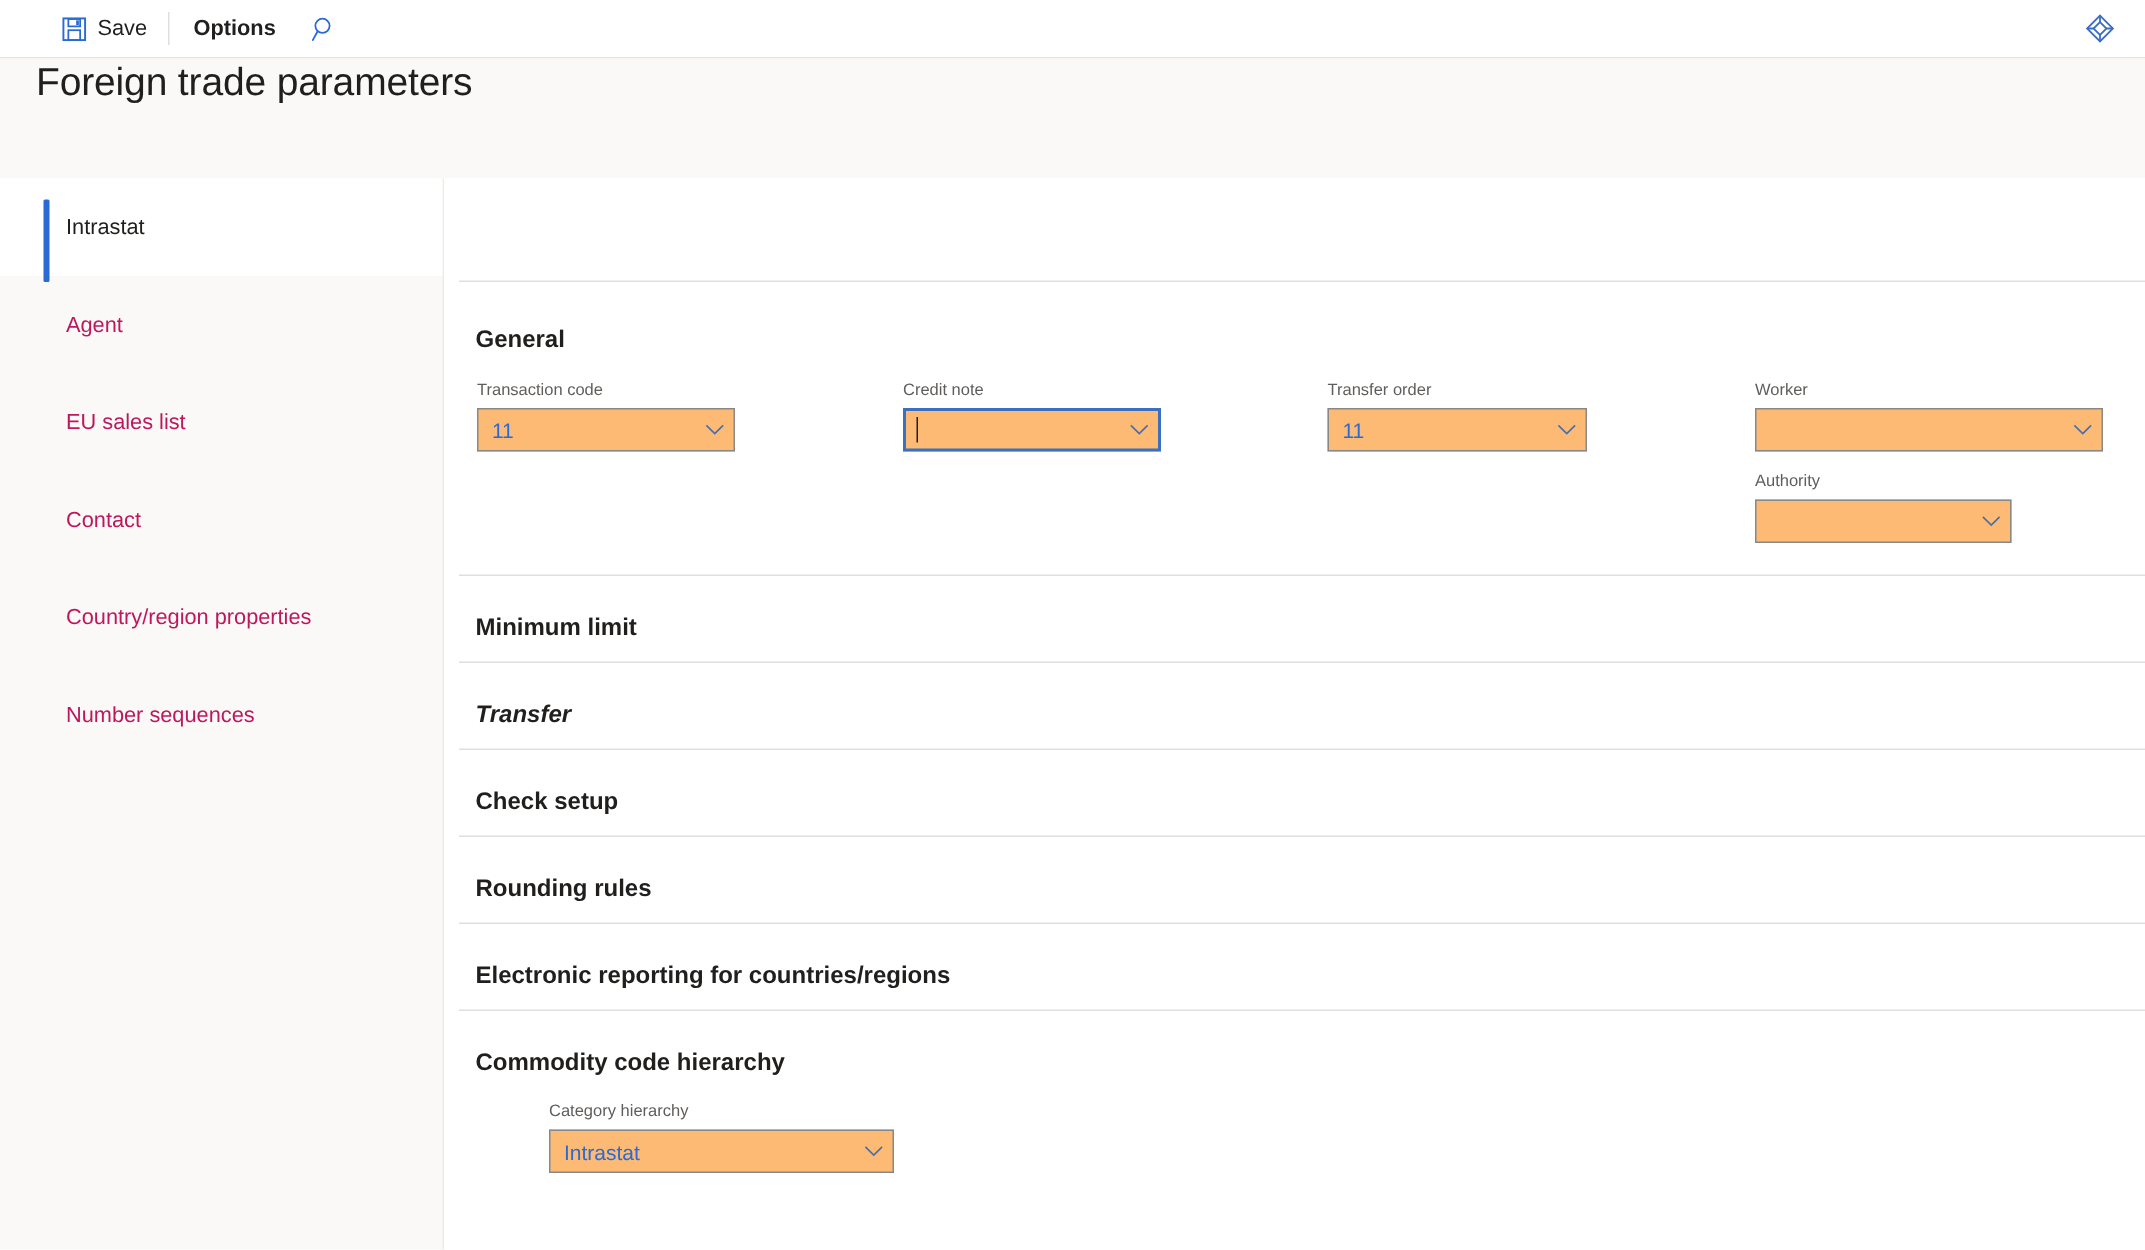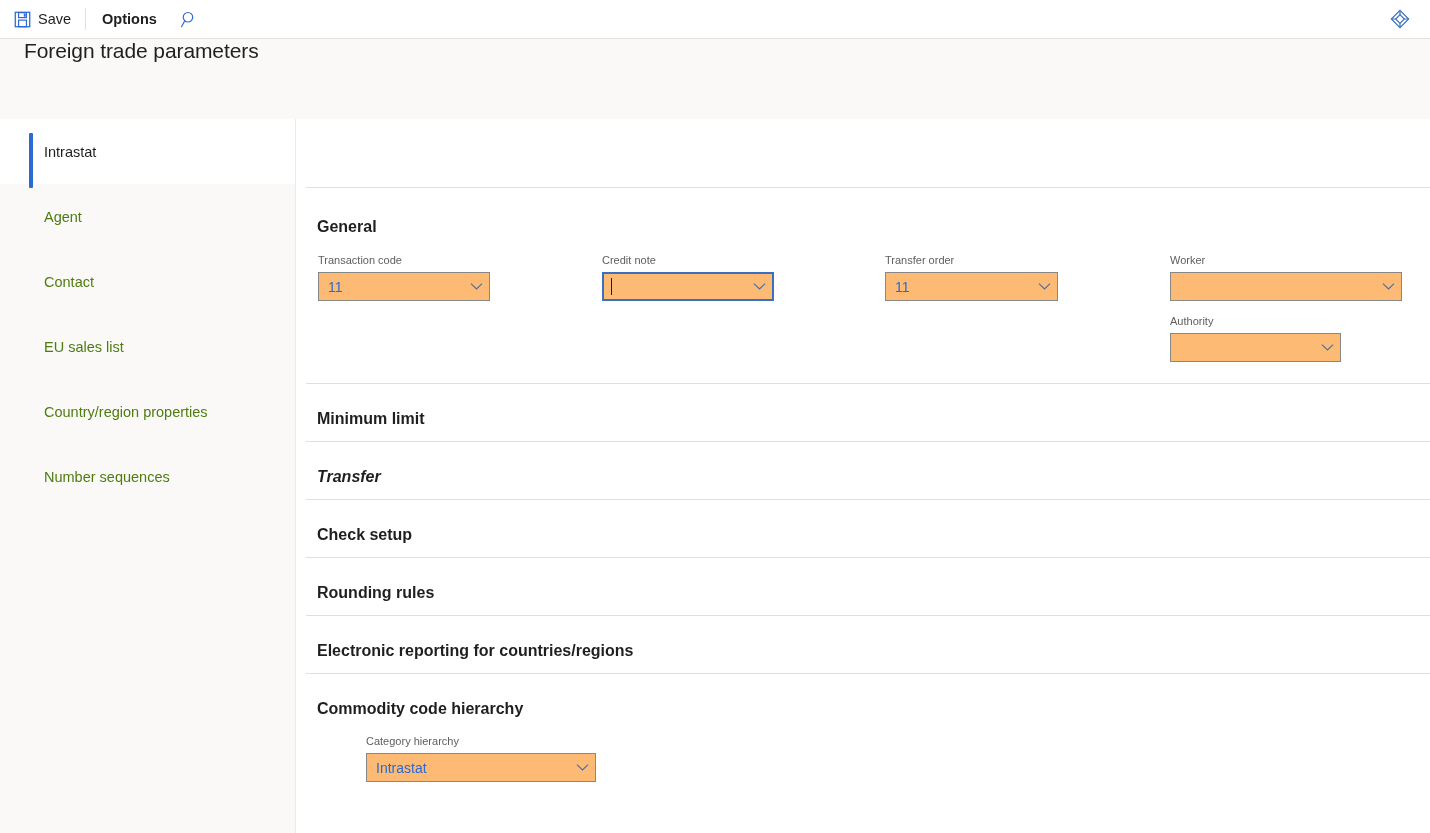--- a/index.html
+++ b/index.html
@@ -24,20 +24,21 @@
   }
   .tb-btn {
     display: flex;
     align-items: center;
     gap: 7px;
     height: 39px;
     padding: 0 14px;
     cursor: pointer;
     color: #201f1e;
     font-size: 14.5px;
+    margin-left: 27px;
   }
   .tb-sep {
     width: 1px; height: 22px;
     background: #e1dfdd;
   }
   .tb-options {
     font-weight: bold;
     font-size: 14.5px;
     color: #201f1e;
     padding: 0 16px;
@@ -62,41 +63,41 @@
   
   .page-header {
     position: absolute;
     left: 0; top: 39px;
     width: 1430px; height: 80px;
     background: #faf9f8;
   }
   .page-title {
     position: absolute;
     left: 24px; top: 39px;
-    font-size: 21px;
+    font-size: 26px;
     color: #201f1e;
     letter-spacing: -0.1px;
   }
 
   
   .sidebar {
     position: absolute;
     left: 0; top: 119px;
     width: 296px; height: 714px;
     background: #faf9f8;
     border-right: 1px solid #edebe9;
   }
   .side-item {
     position: relative;
     display: flex;
     align-items: center;
     height: 65px;
     padding-left: 44px;
     font-size: 14.5px;
-    color: #4d7c0f;
+    color: #be185d;
     cursor: pointer;
   }
   .side-item.selected {
     background: #ffffff;
     color: #201f1e;
   }
   .side-item.selected .sel-bar {
     position: absolute;
     left: 29px; top: 14px;
     width: 4px; height: 55px;
@@ -230,25 +231,25 @@
   <div class="side-item selected">
     <span class="sel-bar"></span>
     <span>Intrastat</span>
   </div>
 
   <div class="side-item">
     <span>Agent</span>
   </div>
 
   <div class="side-item">
+    <span>EU sales list</span>
+  </div>
+
+  <div class="side-item">
     <span>Contact</span>
-  </div>
-
-  <div class="side-item">
-    <span>EU sales list</span>
   </div>
 
   <div class="side-item">
     <span>Country/region properties</span>
   </div>
 
   <div class="side-item">
     <span>Number sequences</span>
   </div>
 </div>

